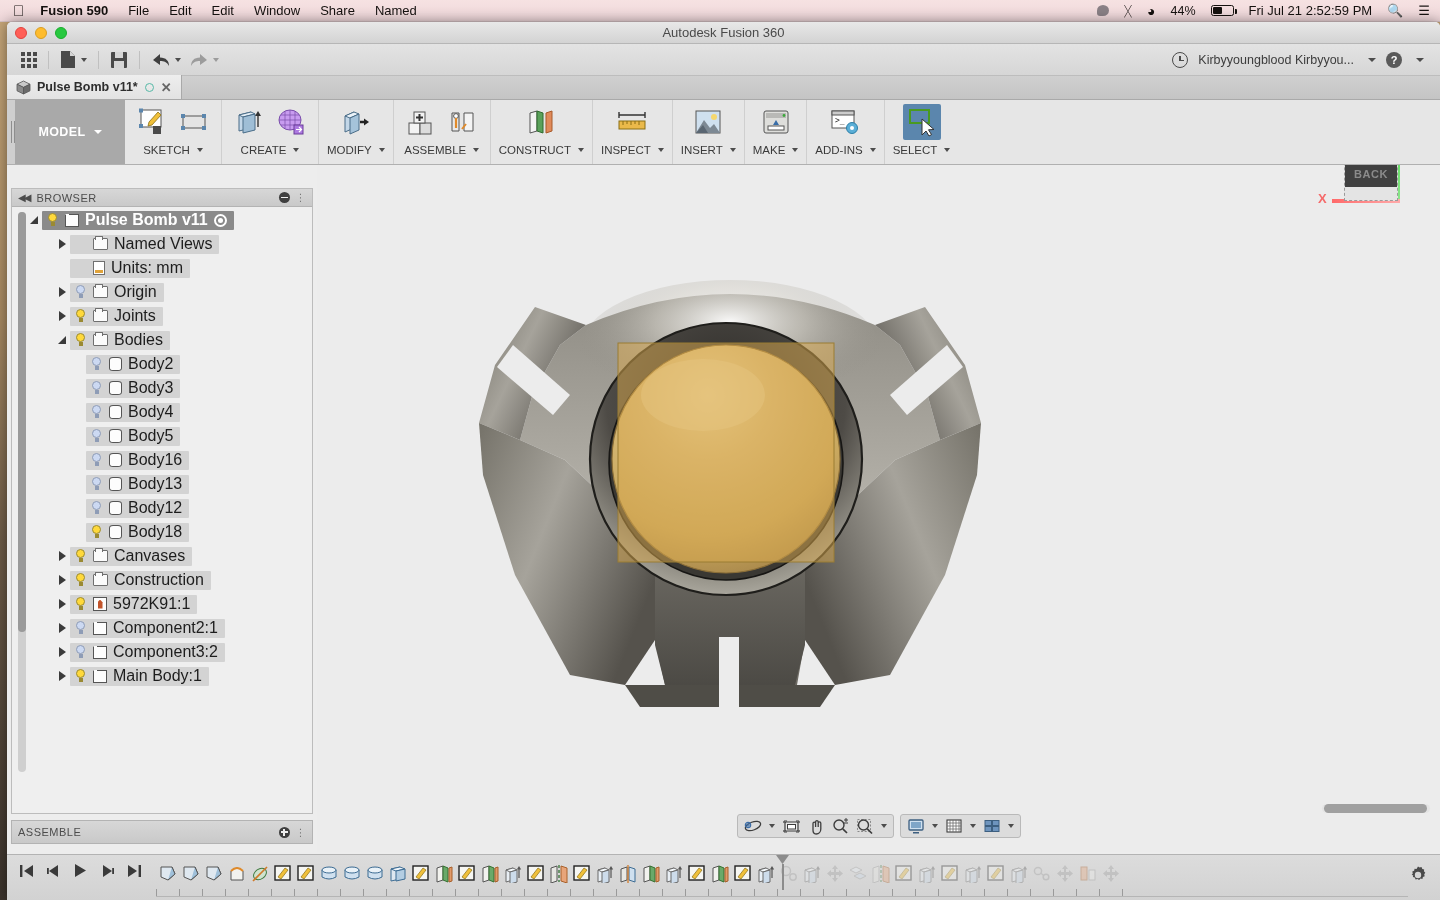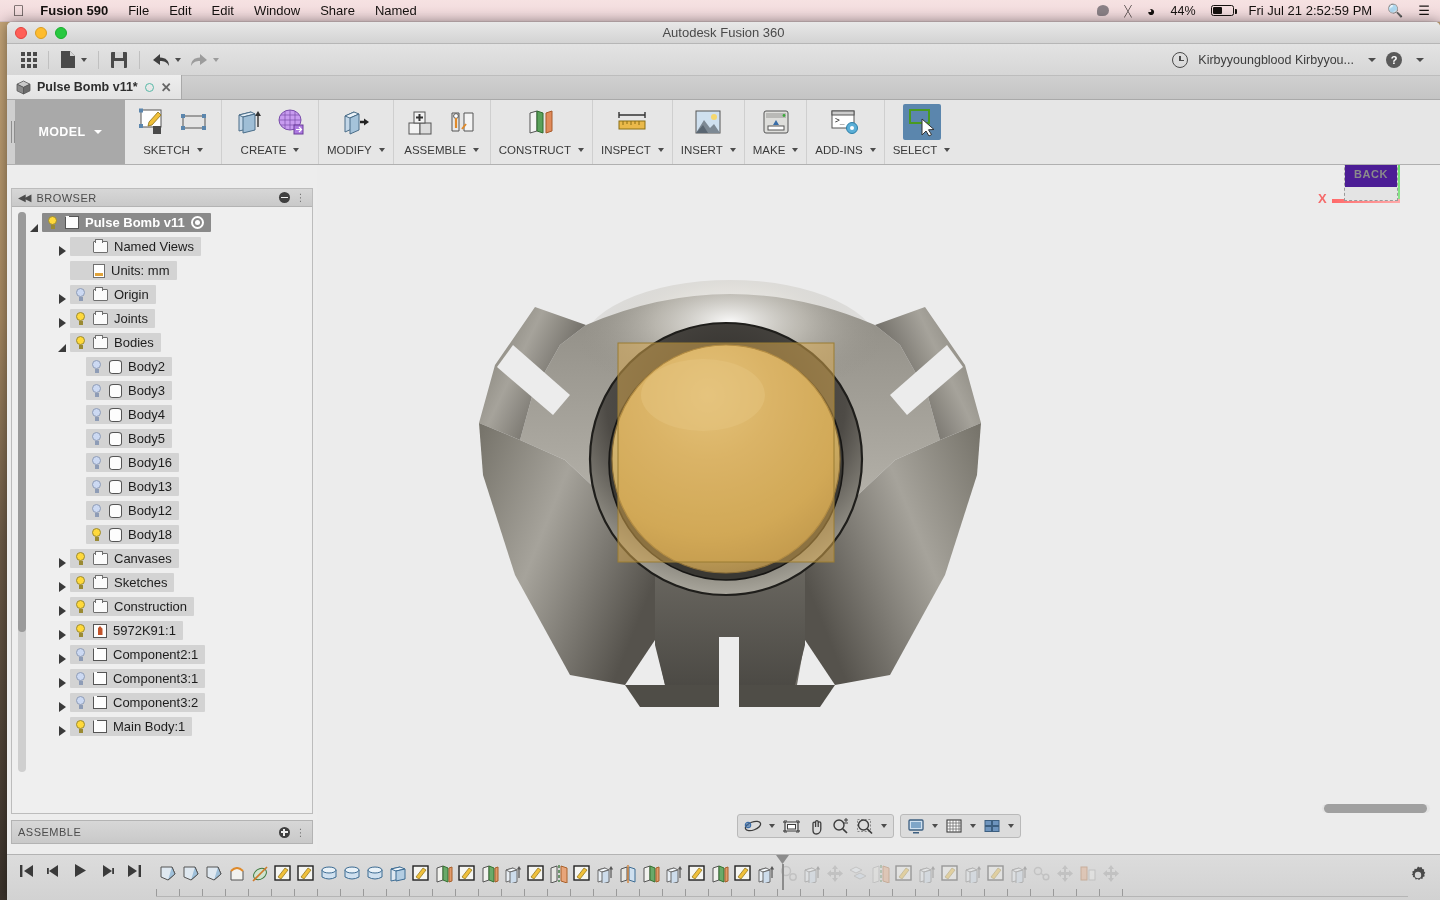--- a/index.html
+++ b/index.html
@@ -140,21 +140,21 @@
   .plus-circ { width:11px;height:11px;border-radius:50%;background:#3f3f3f;position:relative;}
   .plus-circ:after{content:"";position:absolute;left:2px;top:4.7px;width:7px;height:1.8px;background:#efefef;}
   .plus-circ:before{content:"";position:absolute;left:4.6px;top:2px;width:1.8px;height:7px;background:#efefef;z-index:1;}
   .dotgrip { font-size:10px;color:#777; }
 
   .tree { position:absolute; left:0; right:0; top:19px; bottom:0; overflow:hidden; }
   .vscroll { position:absolute; left:6px; top:4px; width:8px; height:560px;
              background:#cfcfcf; border-radius:4px;}
   .vscroll i { position:absolute; left:0; top:0; width:8px; height:420px;
              background:#9a9a9a; border-radius:4px; display:block;}
-  .row { height:24px; display:flex; align-items:flex-end; font-size:13px; color:#1d1d1d; }
+  .row { height:24px; display:flex; align-items:center; font-size:16px; color:#1d1d1d; }
   .row .rowbg { display:flex; align-items:center; gap:6px; background:#d3d3d3; border-radius:1px;
                 height:19px; padding:0 7px 0 4px; }
   .row.sel .rowbg { background:#8a8a8a; color:#fff; font-weight:bold; }
   .tw { width:16px; display:flex;align-items:center;justify-content:center;}
   .tri-r { width:0;height:0;border-top:5px solid transparent;border-bottom:5px solid transparent;
            border-left:7px solid transparent; position:relative;}
   .tri-r:after{content:"";position:absolute;left:-7px;top:-5px;width:0;height:0;
            border-top:5px solid transparent;border-bottom:5px solid transparent;border-left:7px solid #3a3a3a;}
   .tri-open { width:0;height:0;border-left:8px solid transparent;border-bottom:8px solid #3a3a3a; }
   .bulb { width:13px;height:14px; position:relative; flex:0 0 13px;}
@@ -192,21 +192,21 @@
   .canvas { position:absolute; left:310px; right:0; top:0; bottom:48px; background:#ececec; overflow:hidden;}
 
   
   .viewcube { position:absolute; right:20px; top:-38px; width:106px; height:96px; }
   .vc-face {
     position:absolute; left:30px; top:20px; width:54px; height:54px;
     background:#e4e4e4; border:1.5px dashed #9a9a9a;
     display:flex;align-items:center;justify-content:center;
     font-size:11px; font-weight:bold; color:#8b8b8b; letter-spacing:.5px;
   }
-  .vc-face span { background:#4c1d95; padding:7px 9px; }
+  .vc-face span { background:#404040; padding:7px 9px; }
   .axis-y { position:absolute; left:82px; top:8px; width:4px; height:68px;
     background:linear-gradient(180deg,#4ddb4d,#8ee58e); }
   .axis-x { position:absolute; left:18px; top:72px; width:68px; height:4px;
     background:linear-gradient(90deg,#ff6a6a,#ffaaaa); }
   .axis-lbl { position:absolute; font-size:13px; font-weight:bold; }
   .lbl-x { left:4px; top:64px; color:#f56b6b;}
 
   
   .model { position:absolute; left:158px; top:80px; width:510px; height:470px; }
   .model svg { display:block; }
@@ -921,75 +921,49 @@
               <div class="row" style="margin-left:20px">
                 <span class="tw">
                   <span class="tri-r"></span>
                 </span>
                 <span class="rowbg">
                   <span class="bulb">
                     <span class="glass"></span>
                     <span class="base"></span>
                   </span>
                   <span class="folder"></span>
-                  <span>Sketches</span>
+                  <span>Construction</span>
                 </span>
               </div>
               <div class="row" style="margin-left:20px">
                 <span class="tw">
                   <span class="tri-r"></span>
                 </span>
                 <span class="rowbg">
                   <span class="bulb">
                     <span class="glass"></span>
                     <span class="base"></span>
                   </span>
-                  <span class="folder"></span>
-                  <span>Construction</span>
+                  <span class="partic">
+                    <i></i>
+                  </span>
+                  <span>5972K91:1</span>
                 </span>
               </div>
               <div class="row" style="margin-left:20px">
                 <span class="tw">
                   <span class="tri-r"></span>
                 </span>
                 <span class="rowbg">
-                  <span class="bulb">
-                    <span class="glass"></span>
-                    <span class="base"></span>
-                  </span>
-                  <span class="partic">
-                    <i></i>
-                  </span>
-                  <span>5972K91:1</span>
-                </span>
-              </div>
-              <div class="row" style="margin-left:20px">
-                <span class="tw">
-                  <span class="tri-r"></span>
-                </span>
-                <span class="rowbg">
                   <span class="bulb off">
                     <span class="glass"></span>
                     <span class="base"></span>
                   </span>
                   <span class="boxic"></span>
                   <span>Component2:1</span>
-                </span>
-              </div>
-              <div class="row" style="margin-left:20px">
-                <span class="tw">
-                  <span class="tri-r"></span>
-                </span>
-                <span class="rowbg">
-                  <span class="bulb off">
-                    <span class="glass"></span>
-                    <span class="base"></span>
-                  </span>
-                  <span class="boxic"></span>
-                  <span>Component3:1</span>
                 </span>
               </div>
               <div class="row" style="margin-left:20px">
                 <span class="tw">
                   <span class="tri-r"></span>
                 </span>
                 <span class="rowbg">
                   <span class="bulb off">
                     <span class="glass"></span>
                     <span class="base"></span>

